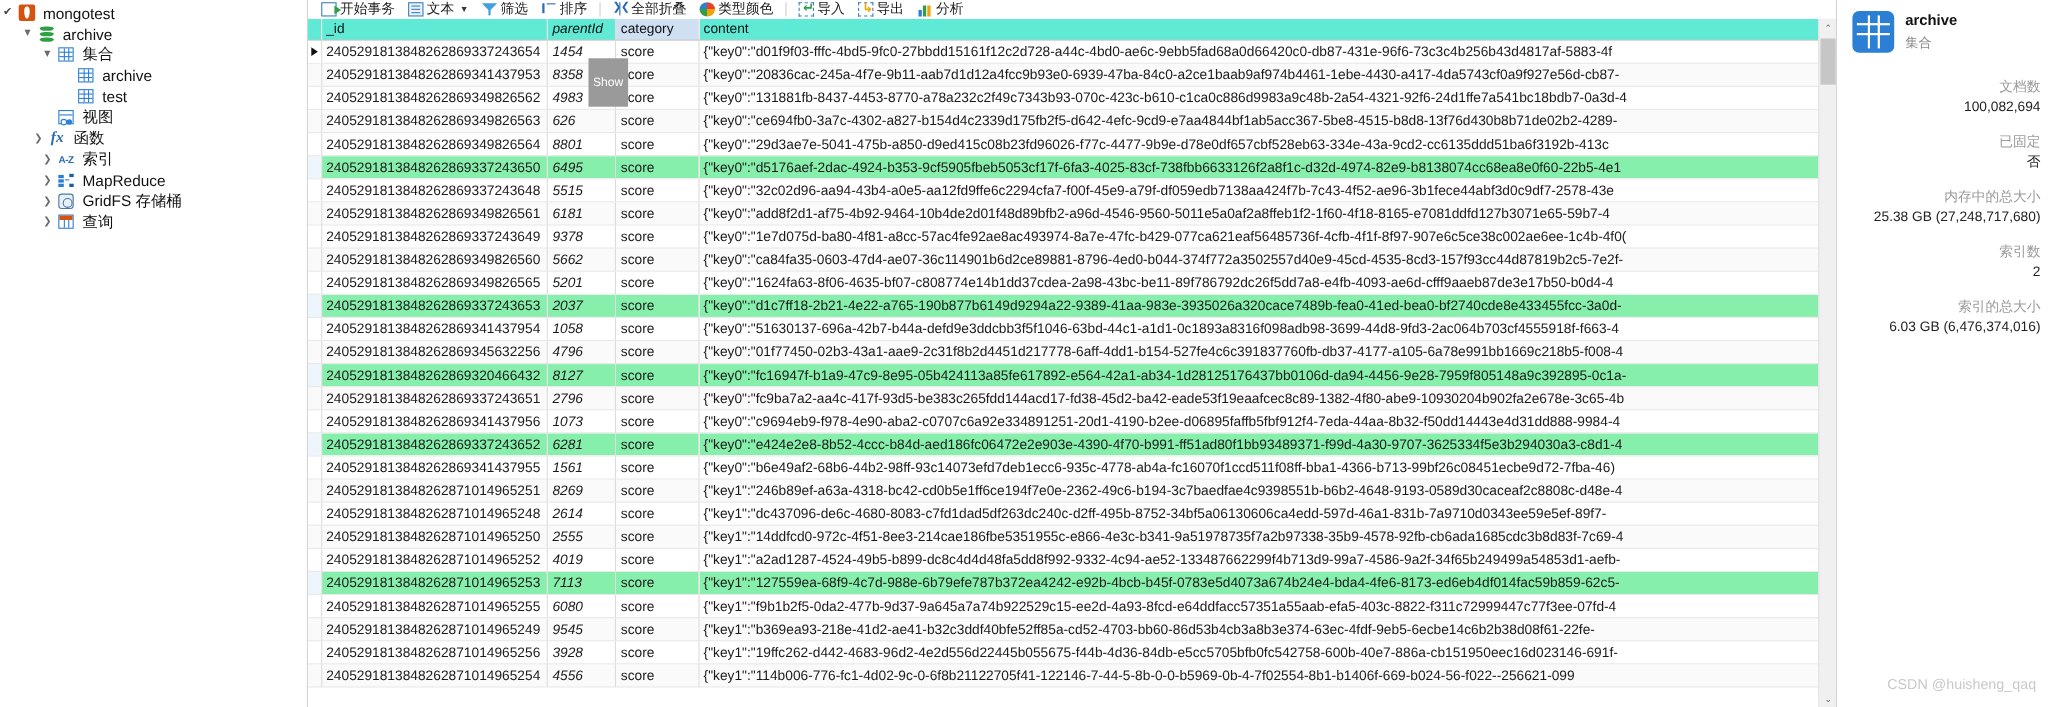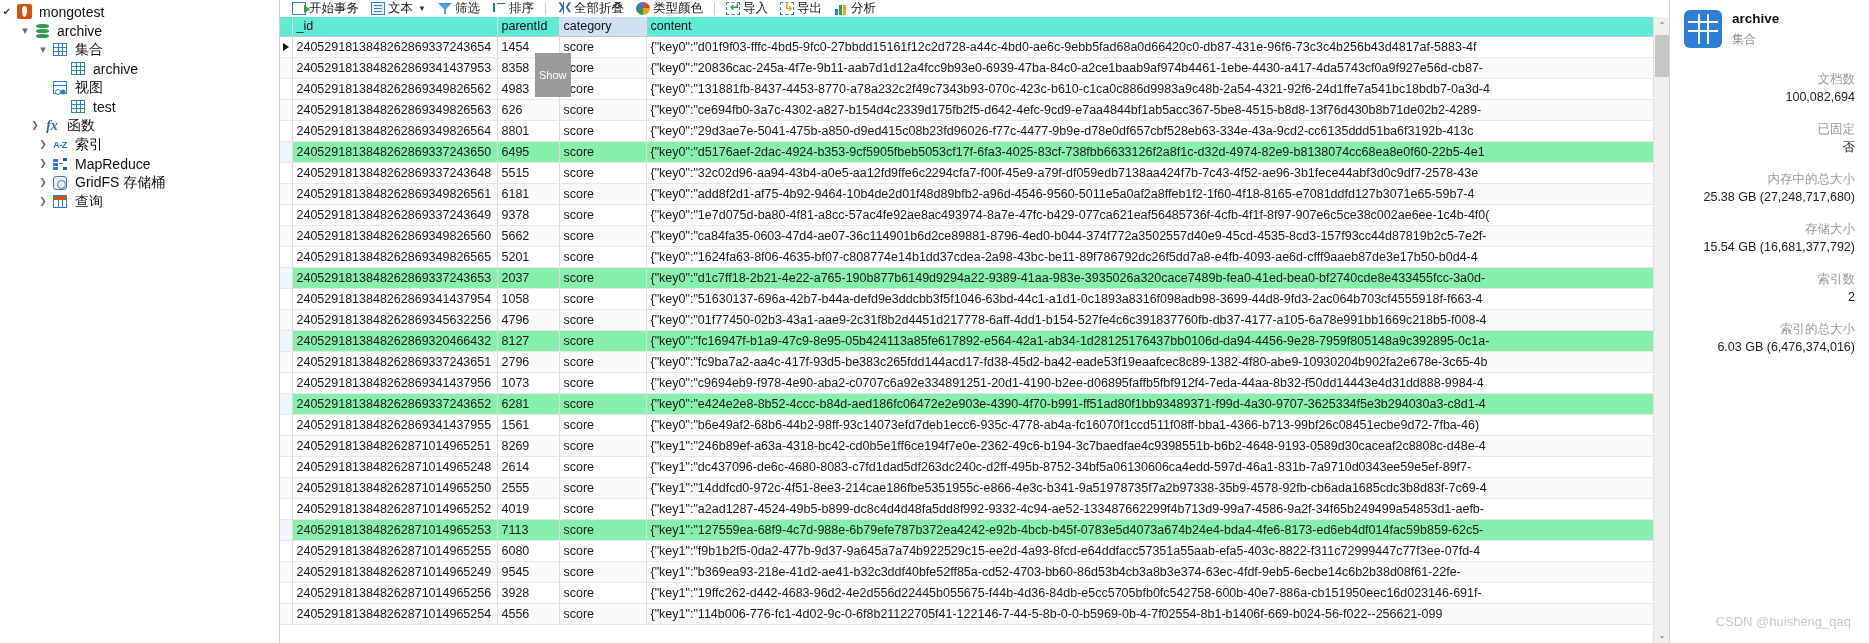--- a/index.html
+++ b/index.html
@@ -134,23 +134,23 @@
   }
   table.grid thead th {
     background: #5eead4;
     border-bottom: 1px solid #c8c8c8;
     color: #111;
     height: 19px; line-height: 19px;
   }
   table.grid thead th.sel { background: #cfe0f2; }
   th.c-handle, td.c-handle { width: 12px; padding: 0; border-right: 1px solid #dcdcdc; background: #fff; }
   th.c-id, td.c-id { width: 205px; }
-  th.c-pid, td.c-pid { width: 62px; text-align: right; }
+  th.c-pid, td.c-pid { width: 62px; text-align: right; font-style: italic; }
   td.c-pid { text-align: right; }
-  th.c-cat, td.c-cat { width: 87px; }
+  th.c-cat, td.c-cat { width: 75px; }
   th.c-content, td.c-content { width: 1360px; border-right: none; }
   tr.alt td { background: #fafafa; }
   tr.hl td { background: #86efac; }
   tr.hl td.c-handle { background: #eff5fc; }
   tr.alt td.c-handle { background: #fafafa; }
   .rowarrow { position: relative; }
   .rowarrow::after {
     content: ""; position: absolute; left: 3px; top: 6px;
     border-left: 6px solid #111; border-top: 4px solid transparent; border-bottom: 4px solid transparent;
   }
@@ -242,33 +242,33 @@
         </span>
         <span class="lbl">集合</span>
       </div>
       <div class="tree-row" style="padding-left: 54px;">
         <span class="tw "></span>
         <span class="ic">
           <span class="ico-grid"></span>
         </span>
         <span class="lbl">archive</span>
       </div>
+      <div class="tree-row" style="padding-left: 54px;">
+        <span class="tw "></span>
+        <span class="ic">
+          <span class="ico-grid"></span>
+        </span>
+        <span class="lbl">test</span>
+      </div>
       <div class="tree-row" style="padding-left: 36px;">
         <span class="tw "></span>
         <span class="ic">
           <span class="ico-view"></span>
         </span>
         <span class="lbl">视图</span>
-      </div>
-      <div class="tree-row" style="padding-left: 54px;">
-        <span class="tw "></span>
-        <span class="ic">
-          <span class="ico-grid"></span>
-        </span>
-        <span class="lbl">test</span>
       </div>
       <div class="tree-row" style="padding-left: 28px;">
         <span class="tw caret-right"></span>
         <span class="ic">
           <span class="ico-fx">fx</span>
         </span>
         <span class="lbl">函数</span>
       </div>
       <div class="tree-row" style="padding-left: 36px;">
         <span class="tw caret-right"></span>
@@ -589,24 +589,20 @@
         </div>
         <div class="rp-field">
           <div class="rp-label">已固定</div>
           <div class="rp-value">否</div>
         </div>
         <div class="rp-field">
           <div class="rp-label">内存中的总大小</div>
           <div class="rp-value">25.38 GB (27,248,717,680)</div>
         </div>
         <div class="rp-field">
-          <div class="rp-label">存储大小</div>
-          <div class="rp-value">15.54 GB (16,681,377,792)</div>
-        </div>
-        <div class="rp-field">
           <div class="rp-label">索引数</div>
           <div class="rp-value">2</div>
         </div>
         <div class="rp-field">
           <div class="rp-label">索引的总大小</div>
           <div class="rp-value">6.03 GB (6,476,374,016)</div>
         </div>
       </div>
     <div id="watermark">CSDN @huisheng_qaq</div>
   </div>

